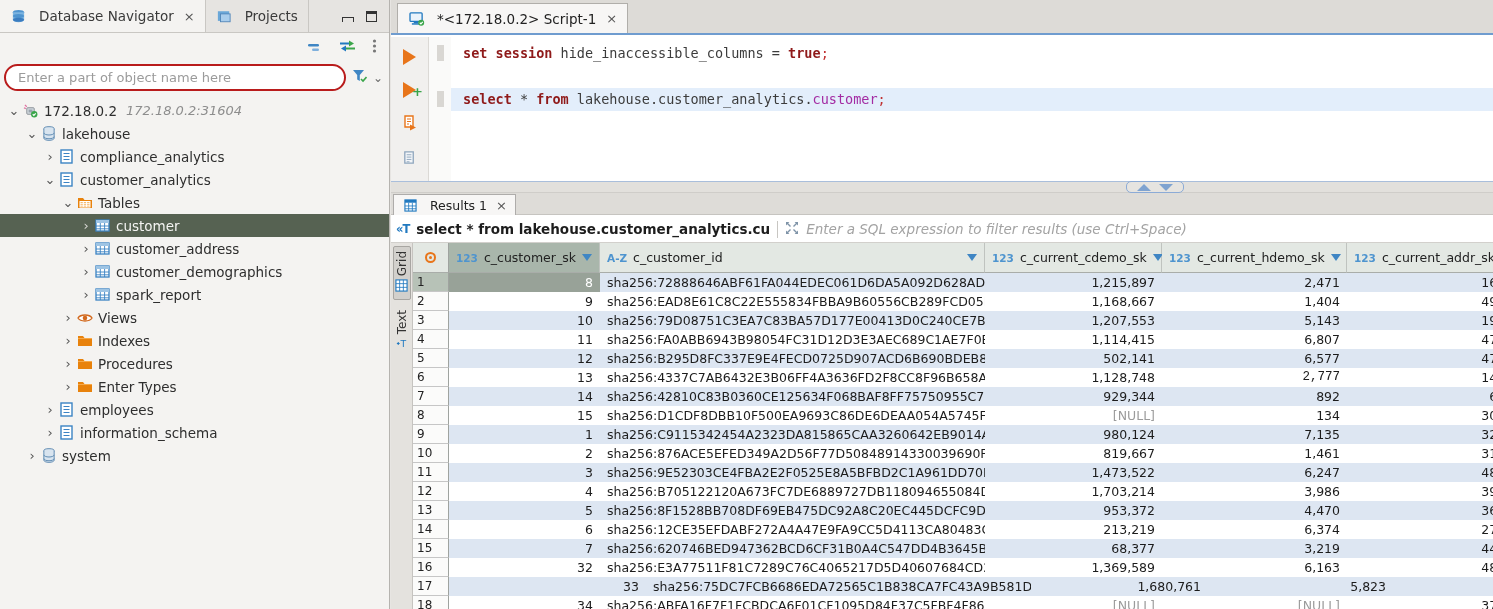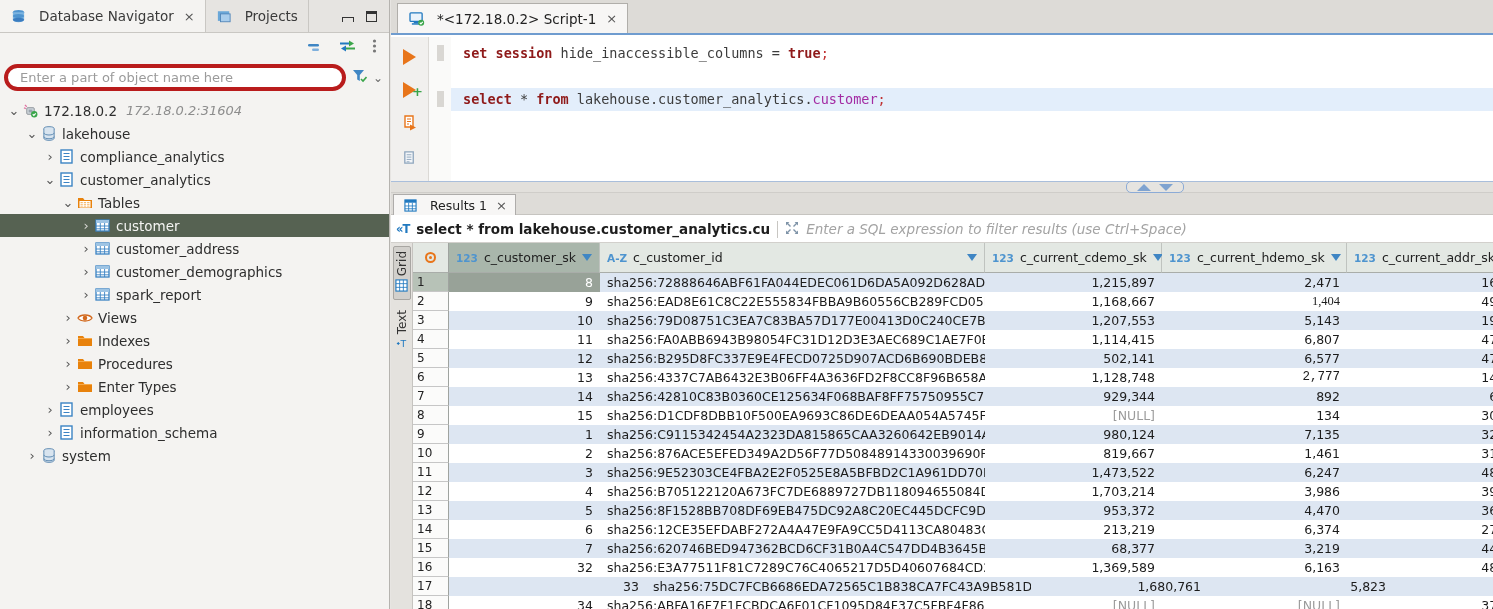--- a/index.html
+++ b/index.html
@@ -15,21 +15,21 @@
   .left { position:absolute; left:0; top:0; width:390px; height:609px; background:#f4f3f1; border-right:1px solid #b5b3af; }
   .lp-tabbar { height:33px; background:#e6e4e1; border-bottom:1px solid #c9c7c3; display:flex; align-items:stretch; }
   .lp-tab { display:flex; align-items:center; gap:7px; padding:0 10px; border-right:1px solid #c9c7c3; font-size:13.5px; color:#3a3a3a; }
   .lp-tab.active { background:#f4f3f1; }
   .tab-close { color:#555; font-size:13px; margin-left:3px; }
   .win-btns { margin-left:auto; display:flex; align-items:center; gap:12px; padding:0 12px; }
   .btn-min { width:12px; height:5px; border:1.5px solid #333; border-bottom:none; margin-top:6px; }
   .btn-max { width:11px; height:11px; border:1.5px solid #333; border-top-width:3px; }
   .lp-toolbar { height:28px; display:flex; justify-content:flex-end; align-items:center; gap:16px; padding-right:12px; }
   .lp-filter { display:flex; align-items:center; gap:6px; padding:3px 6px 6px 4px; }
-  .lp-filter input { flex:1; height:27px; border:4px solid #b91c1c; border-radius:14px; padding:0 12px; font:13px "DejaVu Sans","Liberation Sans",sans-serif; color:#333; background:#fff; outline:none; }
+  .lp-filter input { flex:1; height:27px; border:2px solid #b91c1c; border-radius:14px; padding:0 12px; font:13px "DejaVu Sans","Liberation Sans",sans-serif; color:#333; background:#fff; outline:none; }
   .lp-filter input::placeholder { color:#9b9b9b; }
   .chev-down { color:#6b6b6b; font-size:12px; }
 
   .tree { padding-top:2px; }
   .trow { height:23px; display:flex; align-items:center; white-space:nowrap; font-size:13.5px; color:#2e2e2e; cursor:default; }
   .trow.selected { background:#566252; color:#f4f4f2; }
   .trow.selected .chev { color:#d8d8d4; }
   .chev { width:16px; text-align:center; color:#555; font-size:13px; flex:0 0 16px; }
   .ticon { width:17px; height:16px; margin-right:5px; display:inline-flex; align-items:center; justify-content:center; flex:0 0 17px; }
   .tdetail { margin-left:9px; font-style:italic; color:#8d8d8d; font-size:13px; }
@@ -476,21 +476,21 @@
               <div class="cell" style="width: 385px; flex: 0 0 385px;">sha256:72888646ABF61FA044EDEC061D6DA5A092D628ADE847E489</div>
               <div class="cell num" style="width: 177px; flex: 0 0 177px;">1,215,897</div>
               <div class="cell num" style="width: 185px; flex: 0 0 185px;">2,471</div>
               <div class="cell num" style="width: 185px; flex: 0 0 185px;">16,596</div>
             </div>
             <div class="row">
               <div class="numcell">2</div>
               <div class="cell num" style="width: 151px; flex: 0 0 151px;">9</div>
               <div class="cell" style="width: 385px; flex: 0 0 385px;">sha256:EAD8E61C8C22E555834FBBA9B60556CB289FCD05E51653C7</div>
               <div class="cell num" style="width: 177px; flex: 0 0 177px;">1,168,667</div>
-              <div class="cell num" style="width: 185px; flex: 0 0 185px; font-family: Liberation Serif, serif;">1,404</div>
+              <div class="cell num" style="width: 185px; flex: 0 0 185px;">1,404</div>
               <div class="cell num" style="width: 185px; flex: 0 0 185px;">49,388</div>
             </div>
             <div class="row odd">
               <div class="numcell">3</div>
               <div class="cell num" style="width: 151px; flex: 0 0 151px;">10</div>
               <div class="cell" style="width: 385px; flex: 0 0 385px;">sha256:79D08751C3EA7C83BA57D177E00413D0C240CE7B45CD093C</div>
               <div class="cell num" style="width: 177px; flex: 0 0 177px;">1,207,553</div>
               <div class="cell num" style="width: 185px; flex: 0 0 185px;">5,143</div>
               <div class="cell num" style="width: 185px; flex: 0 0 185px;">19,583</div>
             </div>

